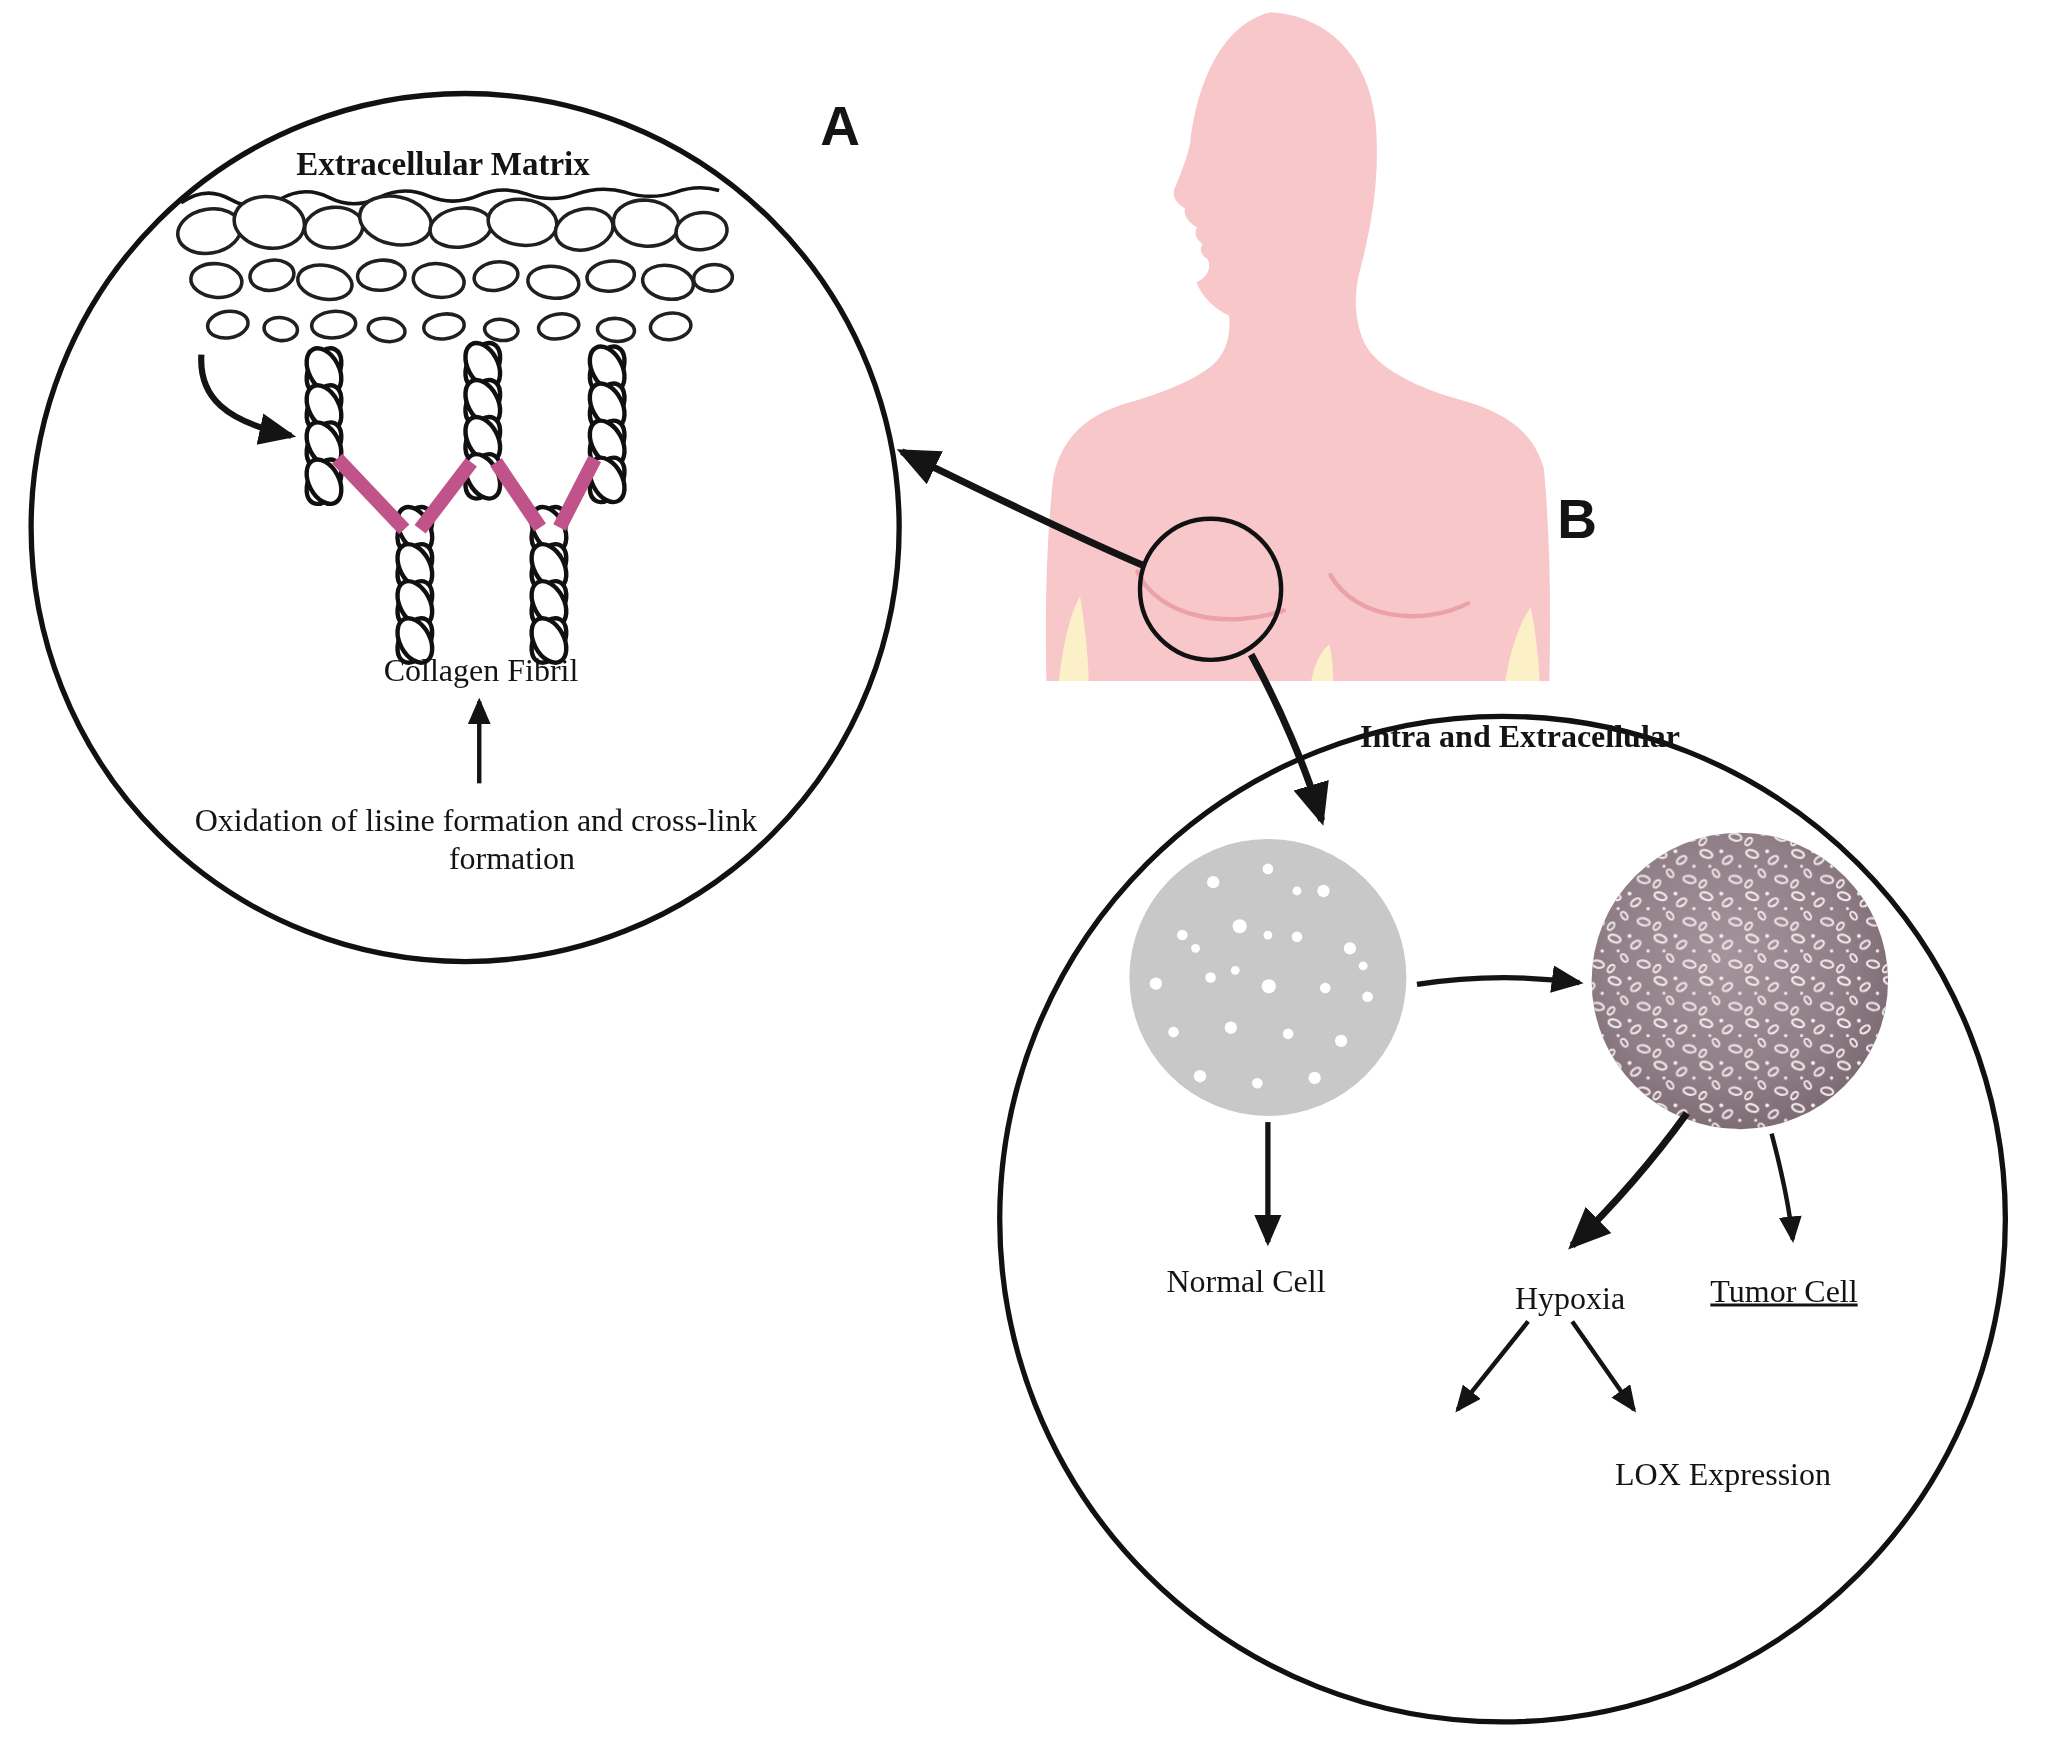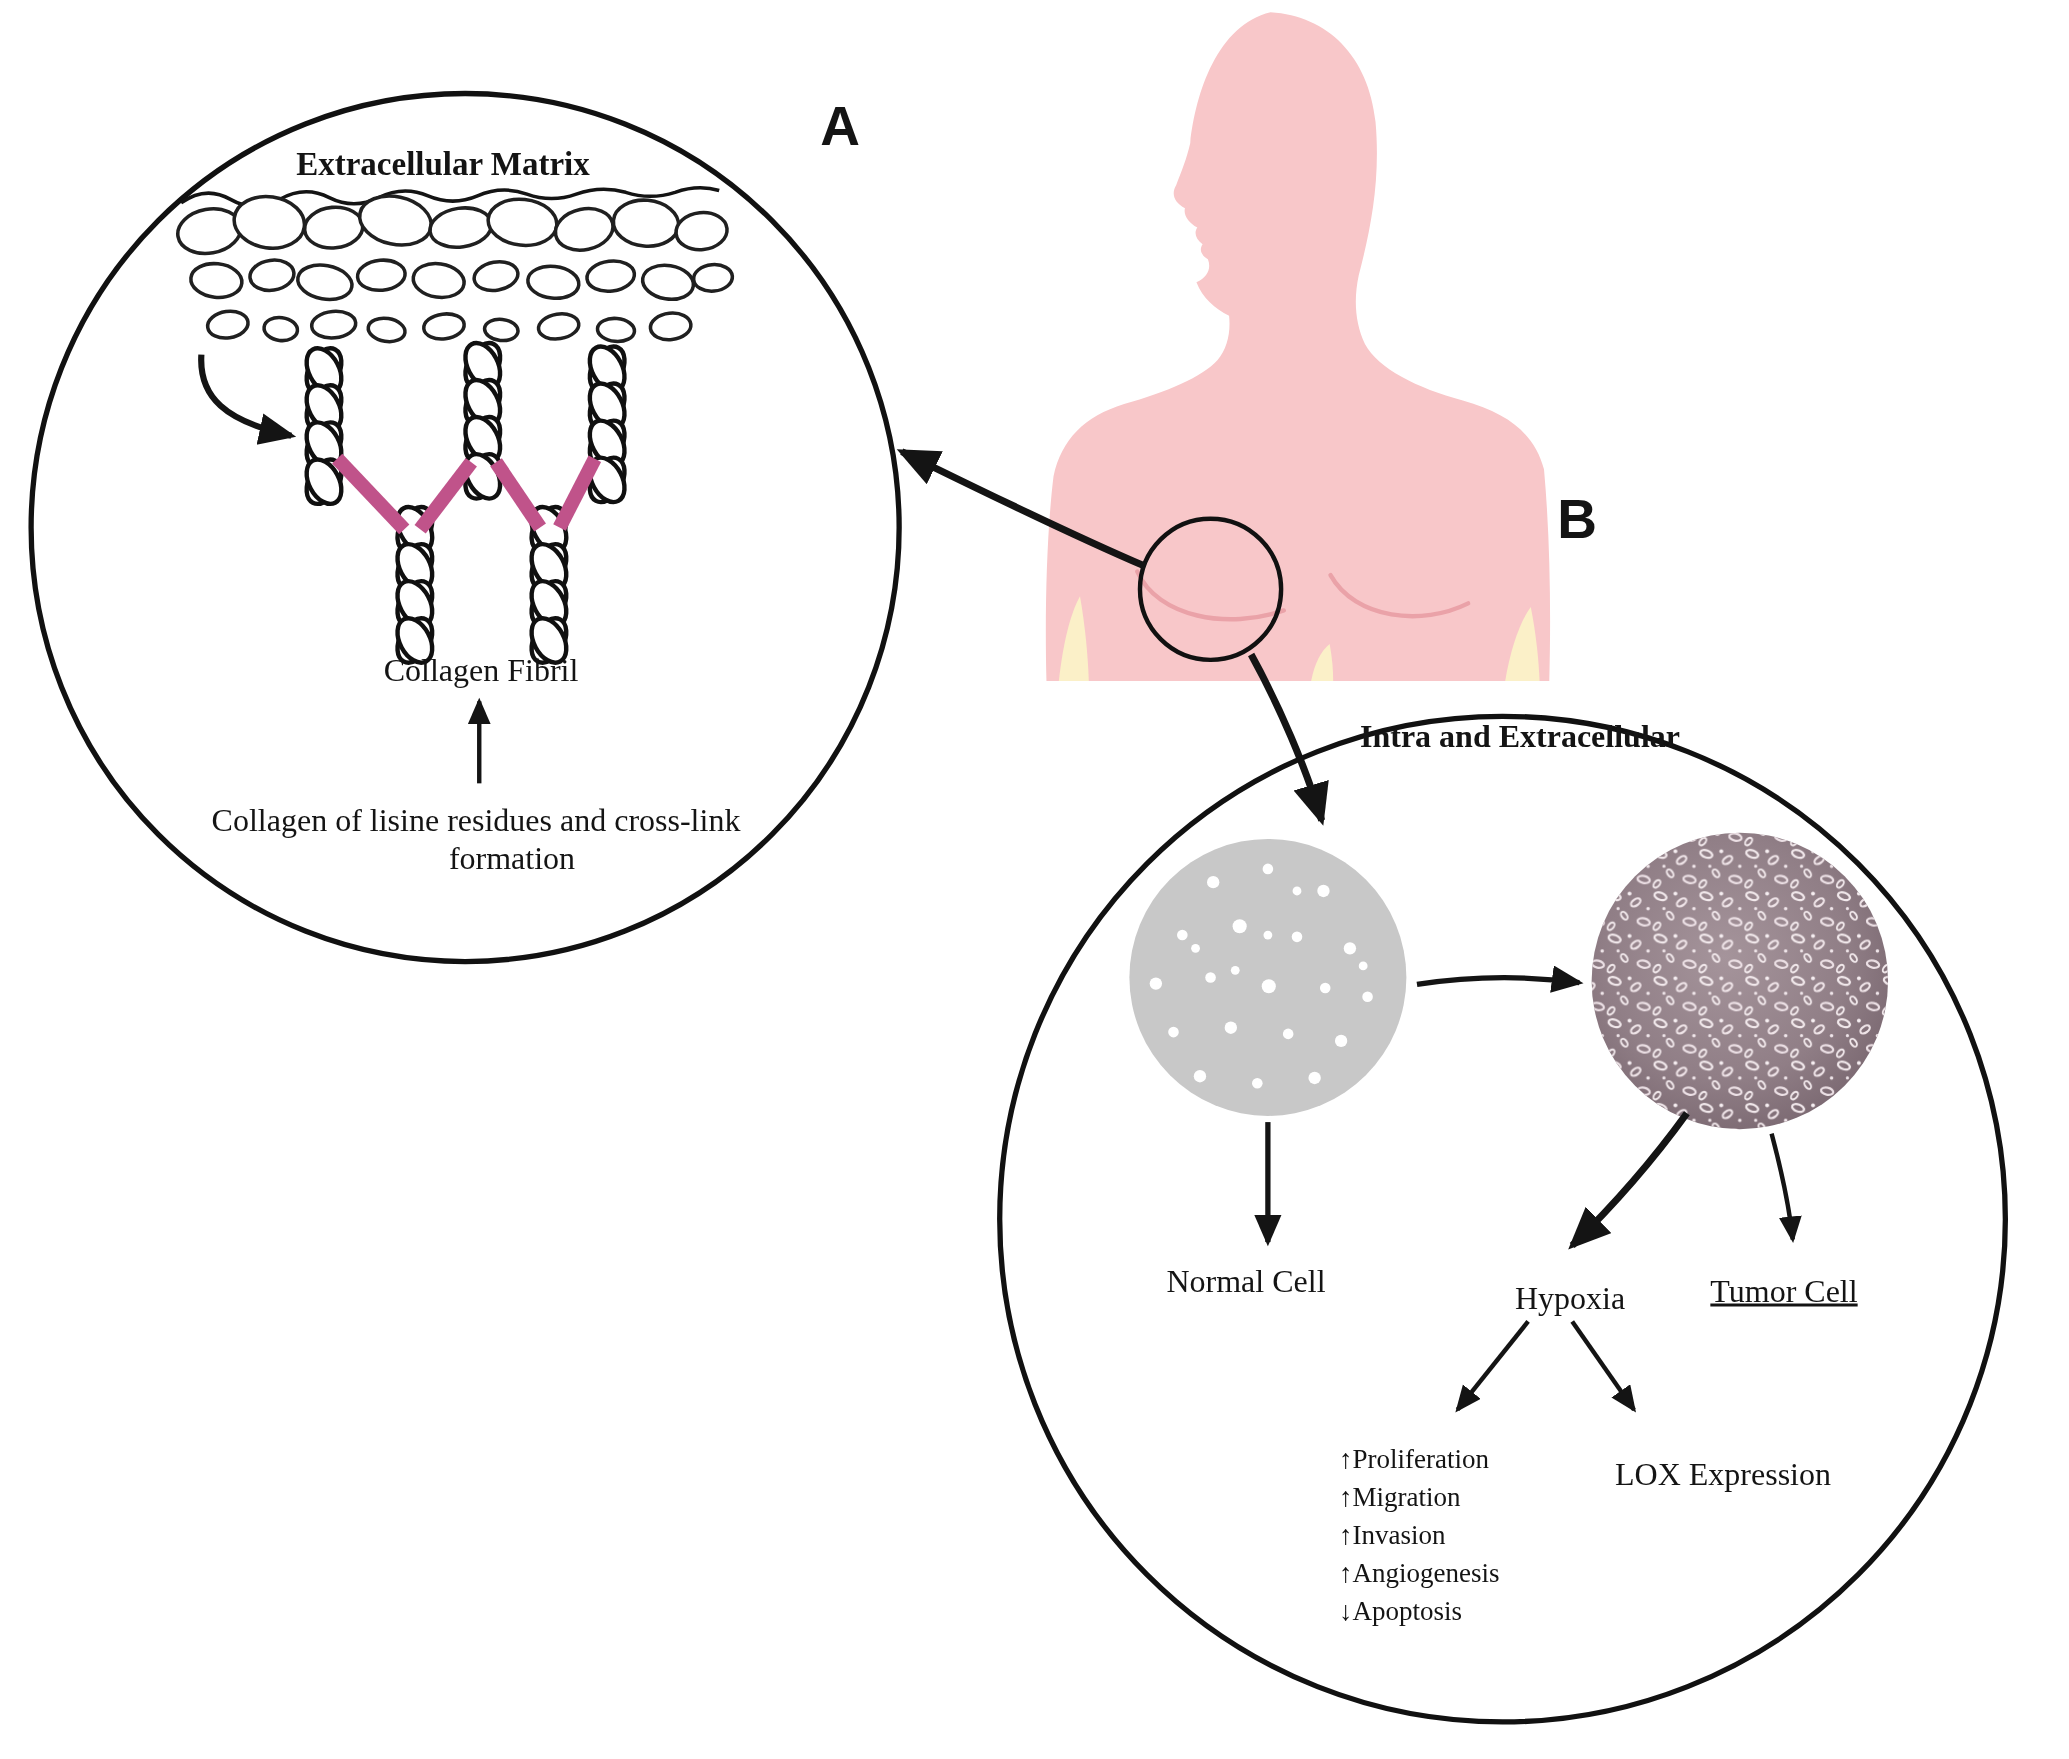--- a/index.html
+++ b/index.html
@@ -197,37 +197,30 @@
     <path class="ar" stroke-width="5" marker-end="url(#ah)" d="M1732,1498 L1652,1598"></path>
     <path class="ar" stroke-width="5" marker-end="url(#ah)" d="M1782,1498 L1852,1598"></path>
   </svg>
 
   <div class="t center panel-label" style="left:840px; top:126px;">A</div>
 
   <div class="t center serif bold" style="left:443px; top:164px; font-size:33px;">Extracellular Matrix</div>
 
   <div class="t center serif" style="left:481px; top:670px;">Collagen Fibril</div>
 
-  <div class="t center serif" style="left:476px; top:820px;">Collagen of lisine residues and cross-link</div>
+  <div class="t center serif" style="left:476px; top:820px;">Oxidation of lisine formation and cross-link</div>
   <div class="t center serif" style="left:476px; top:858px;margin-left:36px;">formation</div>
 
   <div class="t center panel-label" style="left:1577px; top:519px;">B</div>
 
   <div class="t center serif bold" style="left:1520px; top:736px;">Intra and Extracellular</div>
 
   <div class="t center serif" style="left:1246px; top:1281px;">Normal Cell</div>
 
   <div class="t center serif" style="left:1550px; top:1298px;margin-left:20px;">Hypoxia</div>
 
   <div class="t center serif" style="left:1784px; top:1291px;text-decoration:underline;">Tumor Cell</div>
 
   <div class="t center serif" style="left:1723px; top:1462px;margin-top:12px;">LOX Expression</div>
 
-  <div class="t" style="left:1339px; top:1440px;">
-    <div class="fx-line">↑Proliferation</div>
-    <div class="fx-line">↑Migration</div>
-    <div class="fx-line">↑Invasion</div>
-    <div class="fx-line">↑Angiogenesis</div>
-    <div class="fx-line">↓Apoptosis</div>
-  </div>
 
 </div>
 
 
 </body></html>

